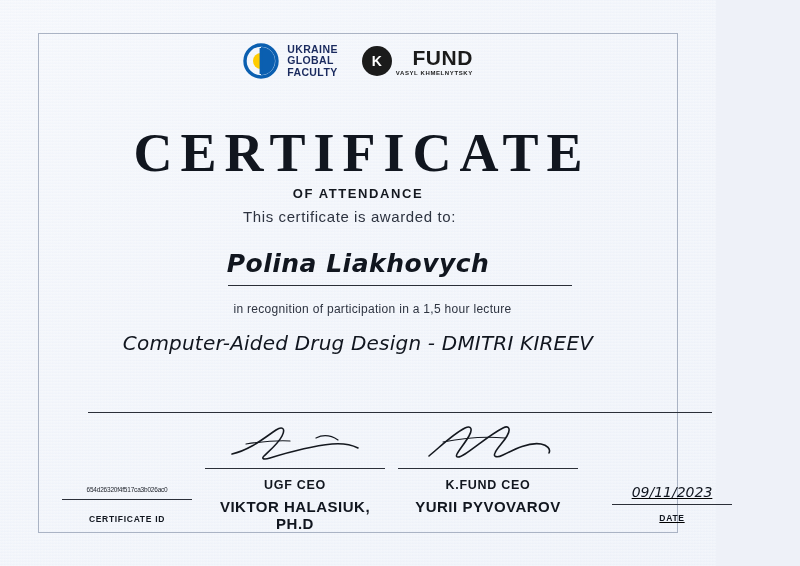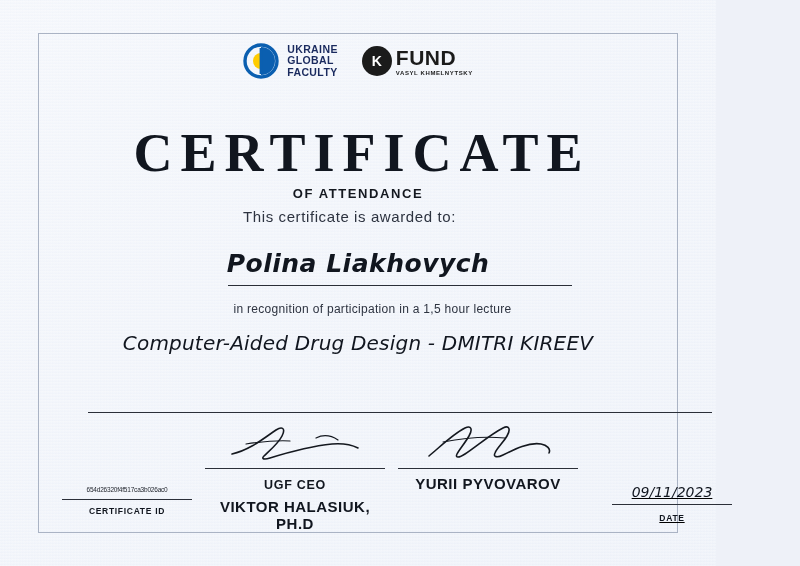--- a/index.html
+++ b/index.html
@@ -78,21 +78,21 @@
     background: #1b1b1b;
     color: #fff;
     font-size: 14px;
     font-weight: bold;
     display: flex;
     align-items: center;
     justify-content: center;
     font-family: "Liberation Sans", sans-serif;
   }
   .kfund-words {
-    text-align: left;
+    text-align: right;
     line-height: 1;
   }
   .kfund-main {
     font-size: 21px;
     font-weight: bold;
     letter-spacing: 0.5px;
     color: #1b1b1b;
     font-family: "Liberation Sans", sans-serif;
   }
   .kfund-sub {
@@ -241,21 +241,21 @@
     white-space: nowrap;
     overflow: hidden;
   }
   .cert-id-rule {
     width: 100%;
     height: 1px;
     background: #2b2f38;
     margin-top: 6px;
   }
   .cert-id-label {
-    margin-top: 6px;
+    margin-top: 14px;
     font-size: 8.5px;
     font-weight: bold;
     letter-spacing: 0.7px;
     color: #11161f;
   }
 
   .date-block {
     position: absolute;
     left: 612px;
     top: 484px;
@@ -339,20 +339,21 @@
     <div class="sig-role">UGF CEO</div>
     <div class="sig-name">VIKTOR HALASIUK, PH.D</div>
   </div>
 
   <div class="sig-block sig-2">
     <svg class="sig-svg" width="150" height="46" viewBox="0 0 150 46" aria-hidden="true">
       <path d="M16 36 C28 26 40 14 52 8 C58 5 60 9 56 16 C52 23 46 30 44 34 C42 38 46 38 52 34 C64 26 78 14 90 8 C96 5 98 9 94 16 C90 23 84 28 82 33 C80 37 84 38 90 35 C102 29 116 22 128 24 C134 25 138 29 136 33" fill="none" stroke="#14181f" stroke-width="1.6" stroke-linecap="round"></path>
       <path d="M30 22 C50 18 72 16 92 18" fill="none" stroke="#14181f" stroke-width="1.1" stroke-linecap="round"></path>
     </svg>
     <div class="sig-rule"></div>
+    <div class="sig-role">K.FUND CEO</div>
     <div class="sig-name">YURII PYVOVAROV</div>
   </div>
 
   <div class="cert-id-block">
     <div class="cert-id-value">654d26320f4f517ca3b026ac0</div>
     <div class="cert-id-rule"></div>
     <div class="cert-id-label">CERTIFICATE ID</div>
   </div>
 
   <div class="date-block">

